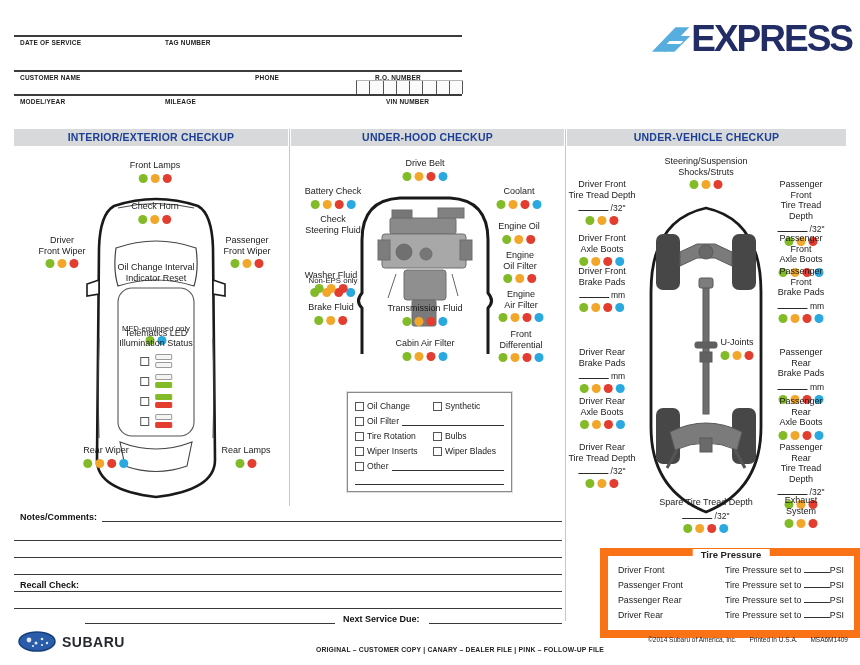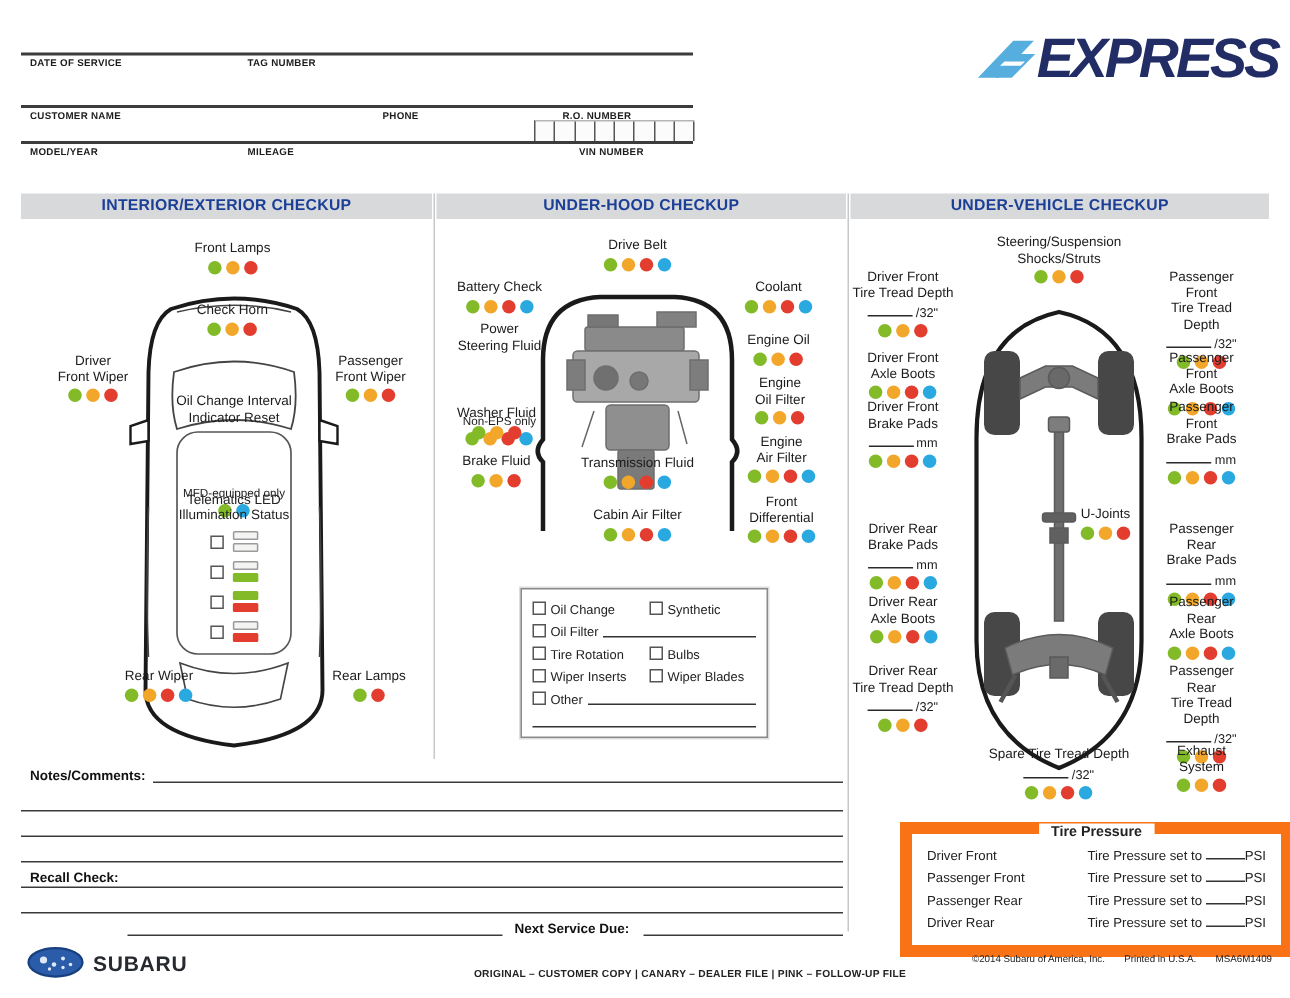--- a/index.html
+++ b/index.html
@@ -12,21 +12,21 @@
          border-left:1px solid #555;border-top:1px solid #b5b5b5;background:#fbfbfb;}
   .vcell{flex:1;border-right:1px solid #555;}
   
   #legend{position:absolute;left:500px;top:35px;}
   .lrow{display:flex;align-items:center;height:13px;}
   .ldot{width:8px;height:8px;border-radius:50%;margin-right:6px;flex:none;}
   .ltext{font-size:8.5px;color:#1d1d1d;}
   
   #logo{position:absolute;left:650px;top:22px;width:202px;text-align:right;color:#222d66;}
   #logo .l1{display:flex;align-items:center;justify-content:flex-end;}
-  #logo .express{font-size:37px;font-weight:bold;font-style:italic;letter-spacing:-2px;line-height:34px;}
+  #logo .express{font-size:37px;font-weight:bold;letter-spacing:-2px;line-height:34px;}
   #logo .service{font-size:20px;font-weight:bold;font-style:italic;letter-spacing:0px;line-height:18px;margin-top:-2px;}
   
   .colhead{position:absolute;top:129px;height:17px;background:#d8d9db;color:#1b3f97;
            font-weight:bold;font-size:10.5px;line-height:17px;text-align:center;letter-spacing:.2px;}
   #ch1{left:14px;width:274px;} #ch2{left:291px;width:273px;} #ch3{left:567px;width:279px;}
   .vdiv{position:absolute;width:1px;background:#c7c8ca;}
   #d1{left:289px;top:129px;height:377px;} #d2{left:565px;top:129px;height:492px;}
   .diagram{position:absolute;}
   
   .item{position:absolute;transform:translateX(-50%);text-align:center;line-height:1.18;}
@@ -41,21 +41,21 @@
   #telematics{position:absolute;left:156px;top:328px;transform:translateX(-50%);text-align:center;}
   #telematics .lab{font-size:9px;white-space:pre-line;}
   .tmrow{display:flex;align-items:center;justify-content:center;gap:6px;margin-top:6px;}
   .tmbox{width:7px;height:7px;border:1px solid #555;background:#fff;}
   .led{display:flex;flex-direction:column;gap:2px;}
   .ledbar{width:15px;height:4px;border:1px solid #9a9a9a;border-radius:1px;background:#f4f4f2;}
   
   #services{position:absolute;left:347px;top:392px;width:165px;height:100px;border:1px solid #8a8a8a;
             box-shadow:0 0 0 1px #ddd;padding:5px 7px;box-sizing:border-box;}
   .svrow{display:flex;align-items:center;height:15px;}
-  .svcell{display:flex;align-items:center;flex:none;}
+  .svcell{display:flex;align-items:flex-end;flex:none;}
   .svcell:first-child{width:78px;}
   .cbox{width:7px;height:7px;border:1px solid #555;background:#fff;margin-right:3px;flex:none;}
   .svlab{font-size:8.6px;white-space:nowrap;}
   .svline{flex:1;border-bottom:1px solid #333;height:7px;margin-left:3px;min-width:40px;}
   .svrule{border-bottom:1px solid #333;height:7px;}
   
   #tirepressure{position:absolute;left:600px;top:548px;width:246px;height:74px;border:8px solid #f97316;}
   #tp-title{position:absolute;top:-7px;left:50%;transform:translateX(-50%);background:#fff;
             padding:0 8px;font-size:9.5px;font-weight:bold;white-space:nowrap;}
   #tp-rows{margin-top:9px;}
@@ -265,21 +265,21 @@
   <div class="item" style="left:519px;top:186px;">
       <div class="lab">Coolant</div>
       <div class="dots">
         <span class="dot" style="background: rgb(130, 186, 40);"></span>
         <span class="dot" style="background: rgb(242, 167, 42);"></span>
         <span class="dot" style="background: rgb(226, 61, 46);"></span>
         <span class="dot" style="background: rgb(41, 169, 224);"></span>
       </div>
     </div>
   <div class="item" style="left:333px;top:214px;">
-      <div class="lab">Power
+      <div class="lab">Check
 Steering Fluid</div>
       <div class="sub">Non-EPS only</div>
       <div class="dots">
         <span class="dot" style="background: rgb(130, 186, 40);"></span>
         <span class="dot" style="background: rgb(242, 167, 42);"></span>
         <span class="dot" style="background: rgb(226, 61, 46);"></span>
         <span class="dot" style="background: rgb(41, 169, 224);"></span>
       </div>
     </div>
   <div class="item" style="left:331px;top:270px;">

